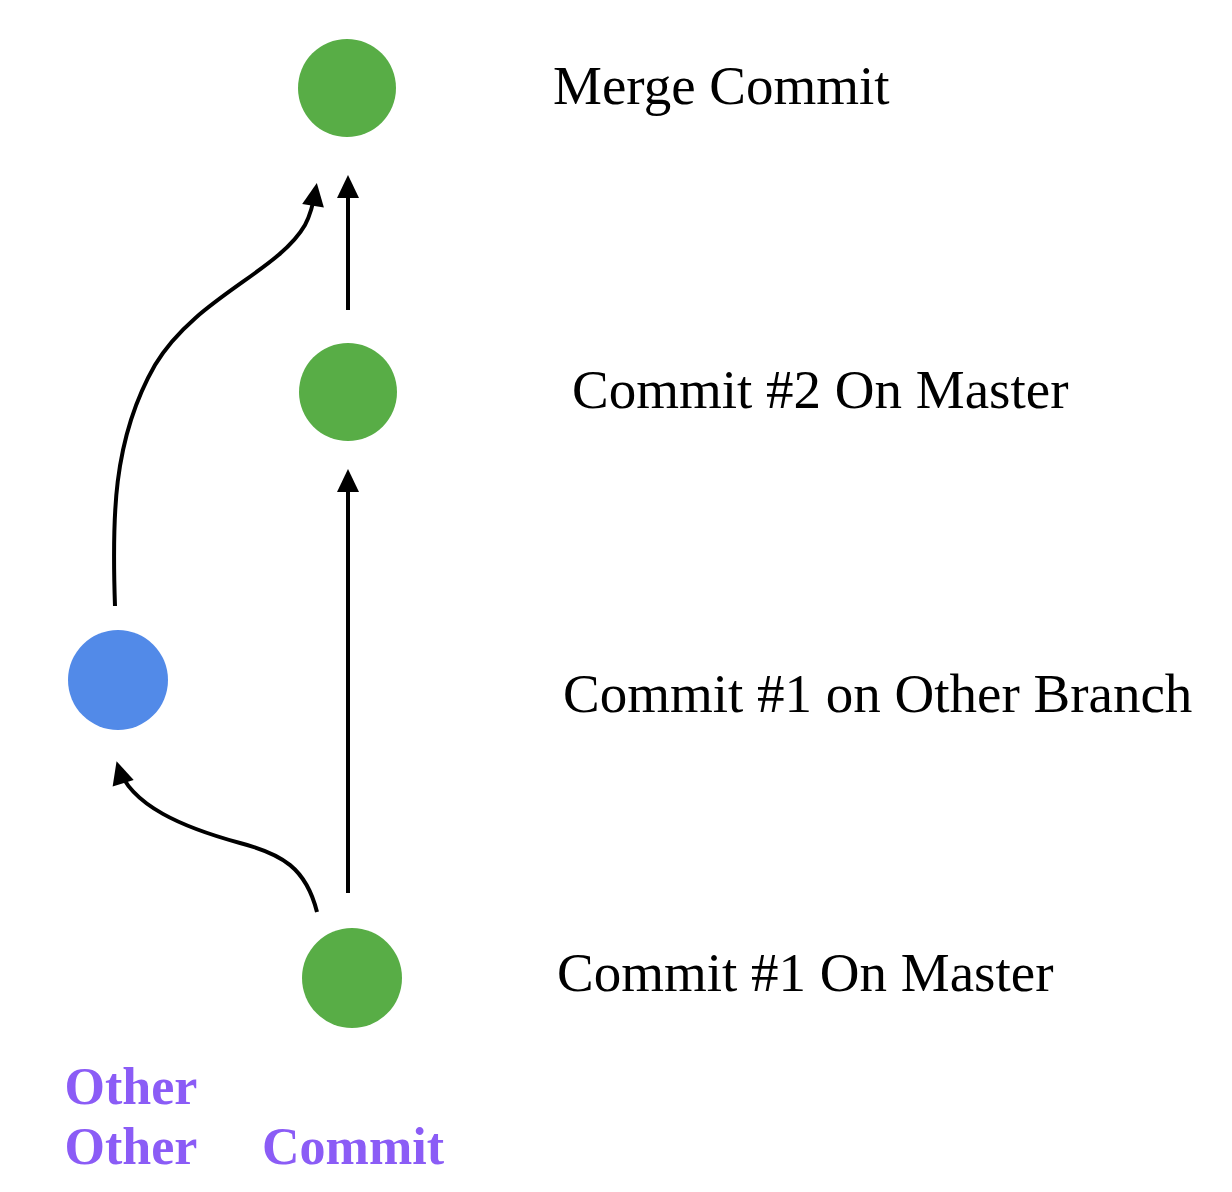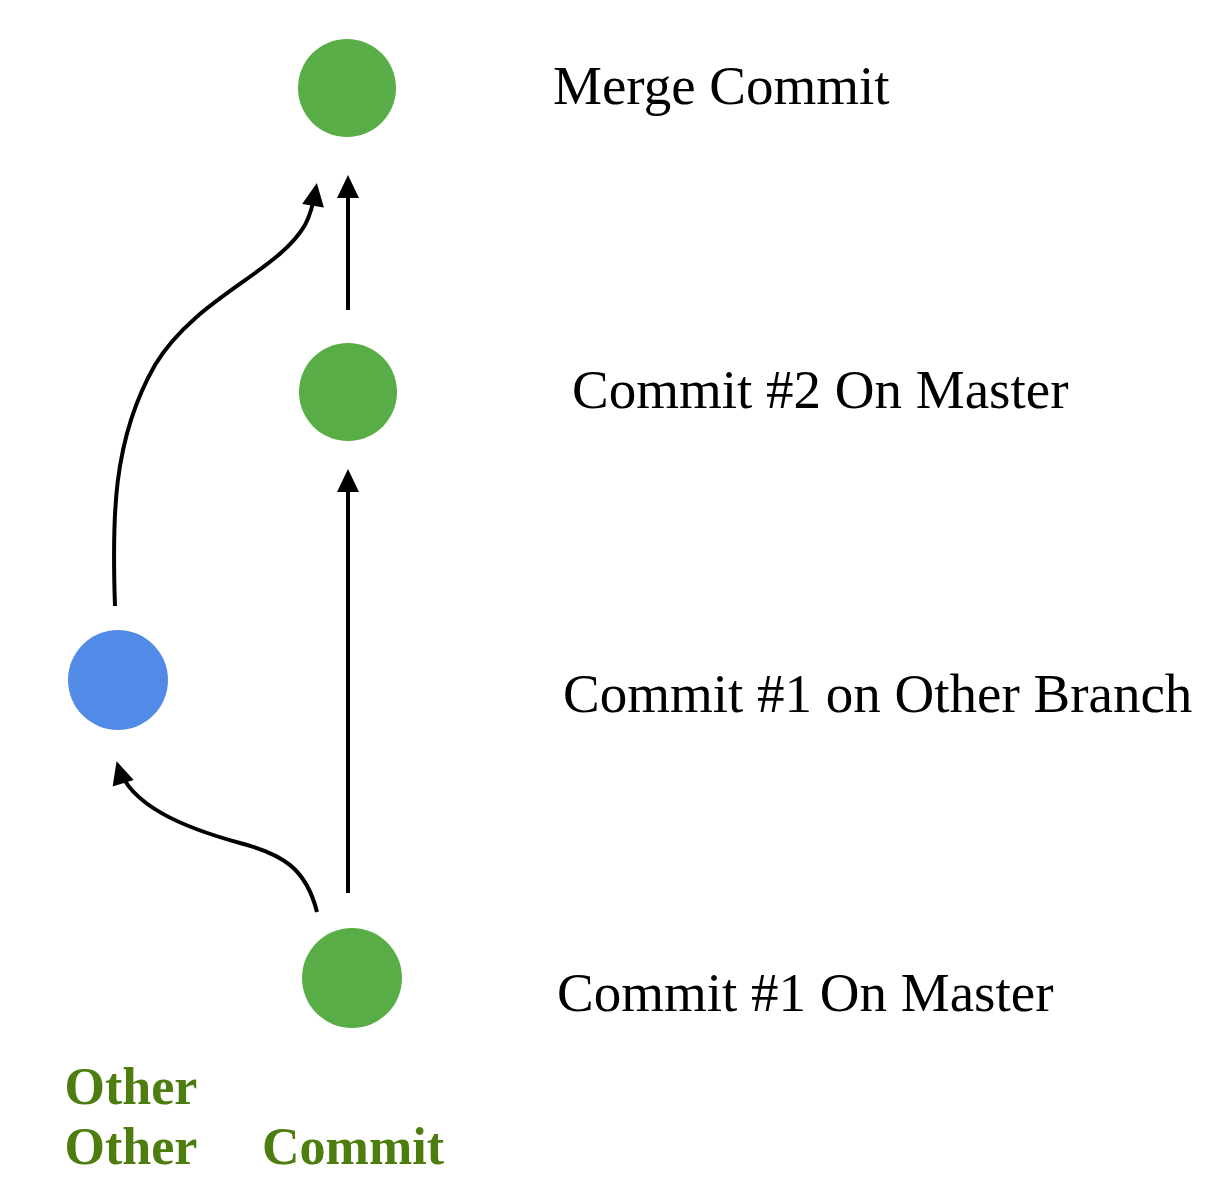--- a/index.html
+++ b/index.html
@@ -34,21 +34,21 @@
     font-weight: 400;
     color: #000000;
     white-space: nowrap;
     letter-spacing: 0px;
   }
   .branch-label {
     position: absolute;
     font-size: 52px;
     line-height: 60px;
     font-weight: 700;
-    color: #4d7c0f;
+    color: #8b5cf6;
     text-align: center;
     white-space: nowrap;
     transform: translateX(-50%);
   }
   .branch-label .line {
     display: block;
   }
 </style>
 </head>
 <body>
@@ -75,21 +75,21 @@
     <circle cx="118" cy="680" r="50" fill="#528AE8"></circle>
     <circle cx="352" cy="978" r="50" fill="#58AD46"></circle>
   </svg>
 
   <div class="commit-label" style="left:553px; top:57px;">Merge Commit</div>
 
   <div class="commit-label" style="left:572px; top:361px;">Commit #2 On Master</div>
 
   <div class="commit-label" style="left:563px; top:665px;">Commit #1 on Other Branch</div>
 
-  <div class="commit-label" style="left:557px; top:964px;">Commit #1 On Master</div>
+  <div class="commit-label" style="left:557px; top:944px;">Commit #1 On Master</div>
 
   <div class="branch-label" style="left:131px; top:1057px;">
     <span class="line">Other</span>
     <span class="line">Other</span>
   </div>
 
   <div class="branch-label" style="left:353px; top:1117px;">Commit</div>
 
 </div>
 

